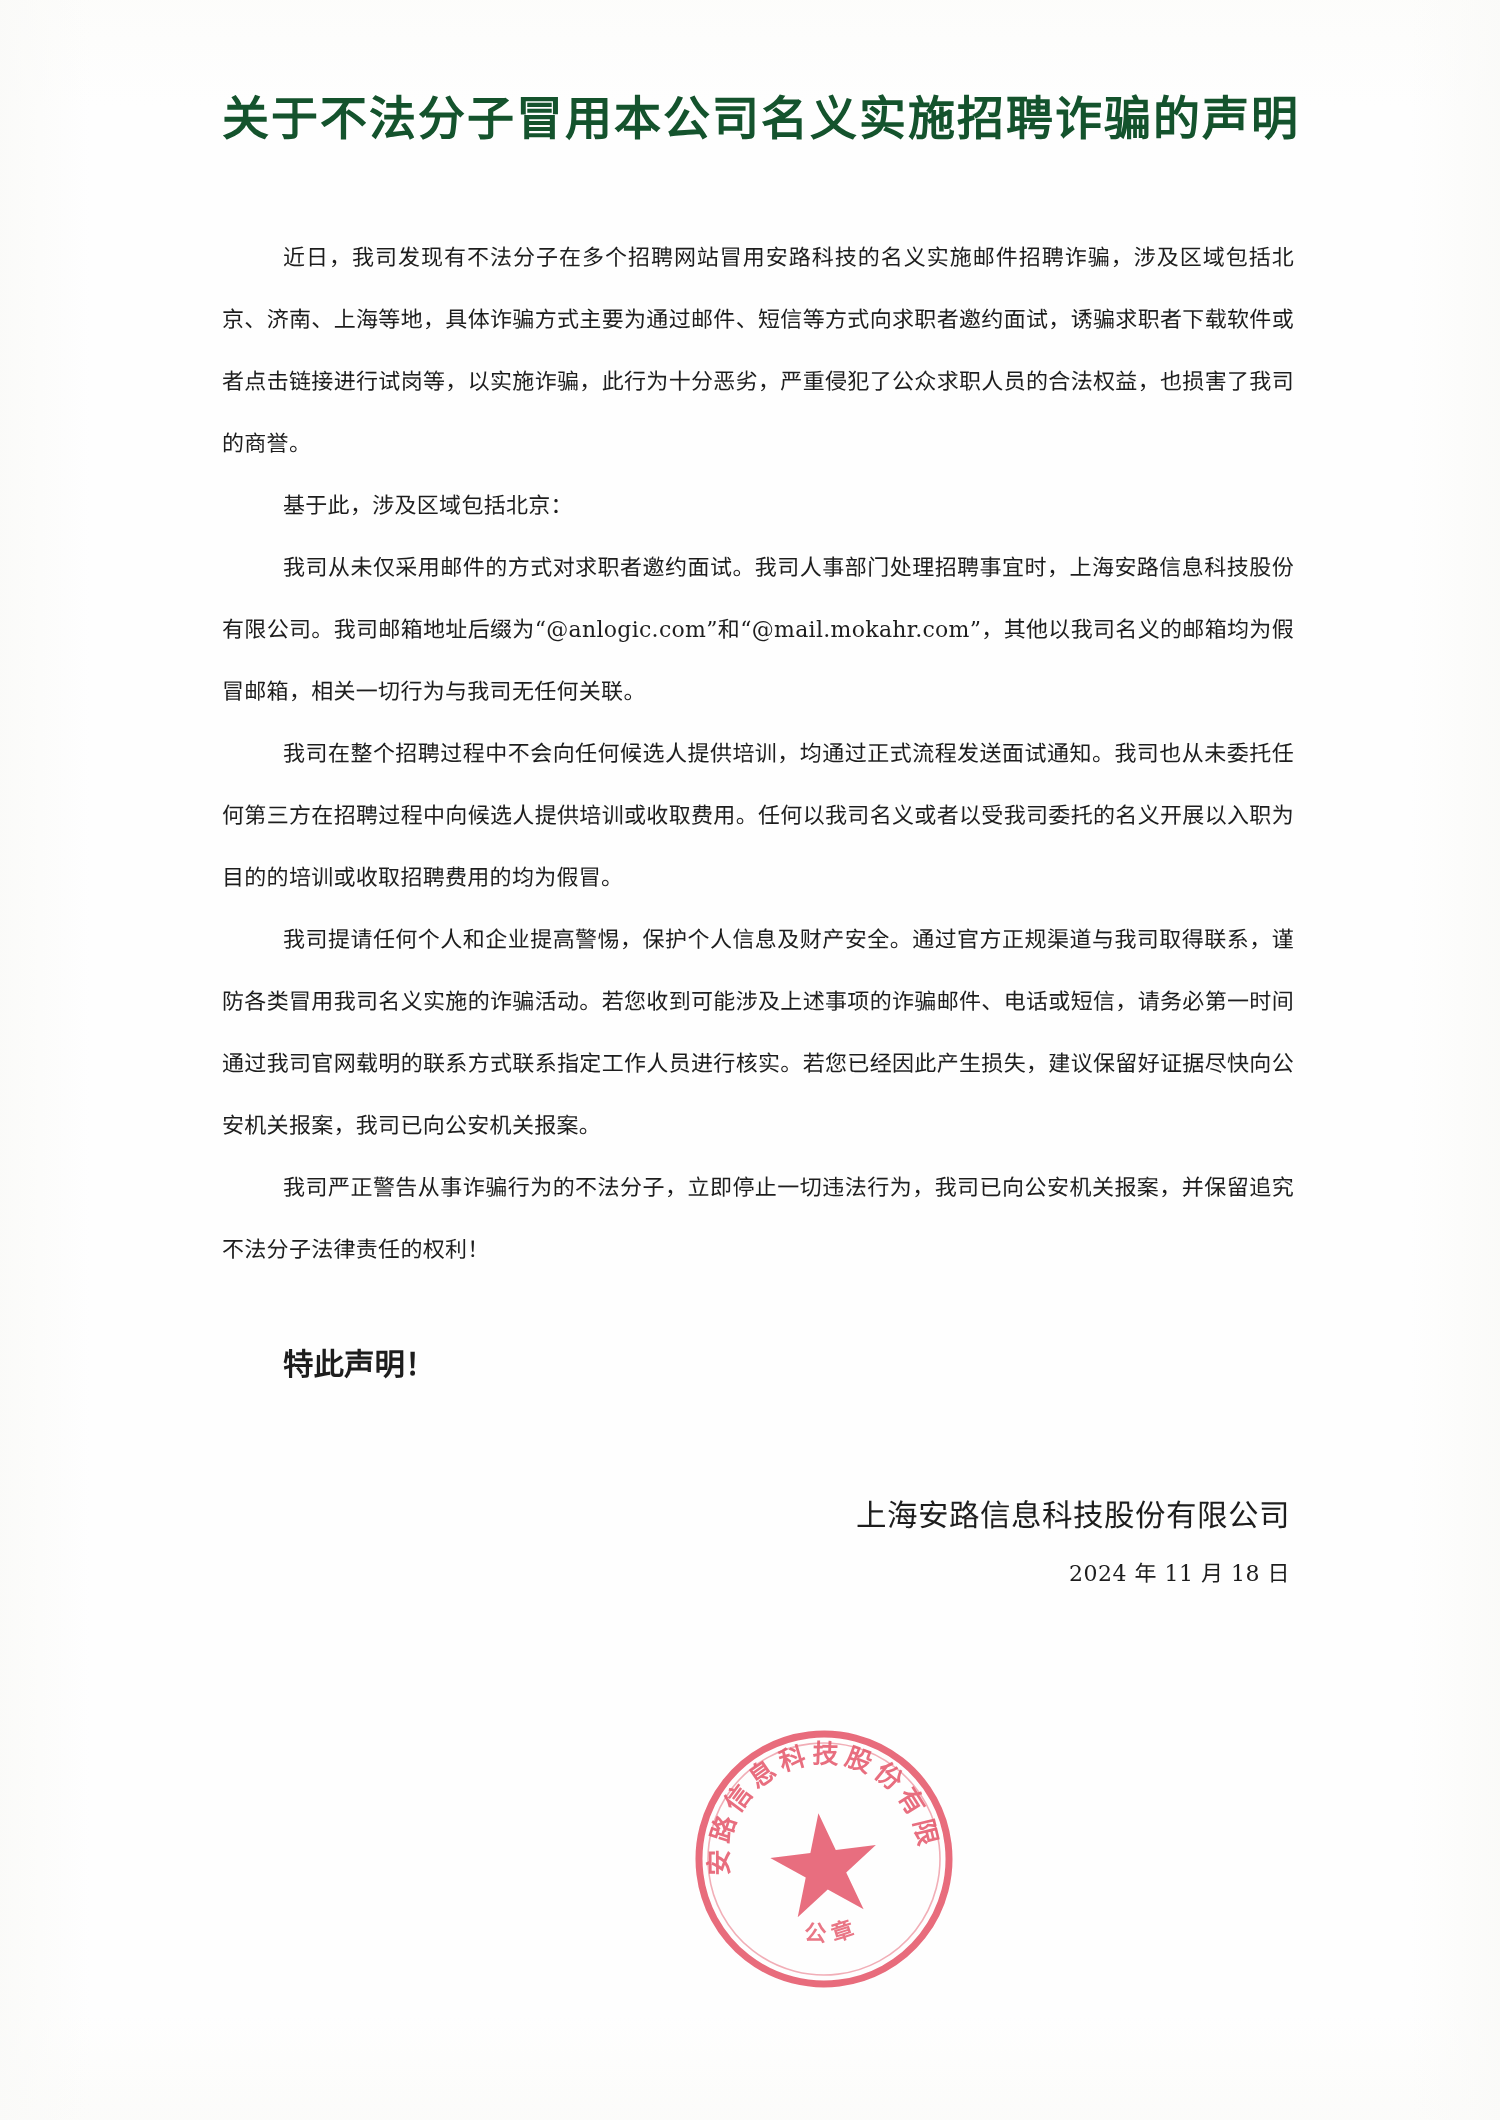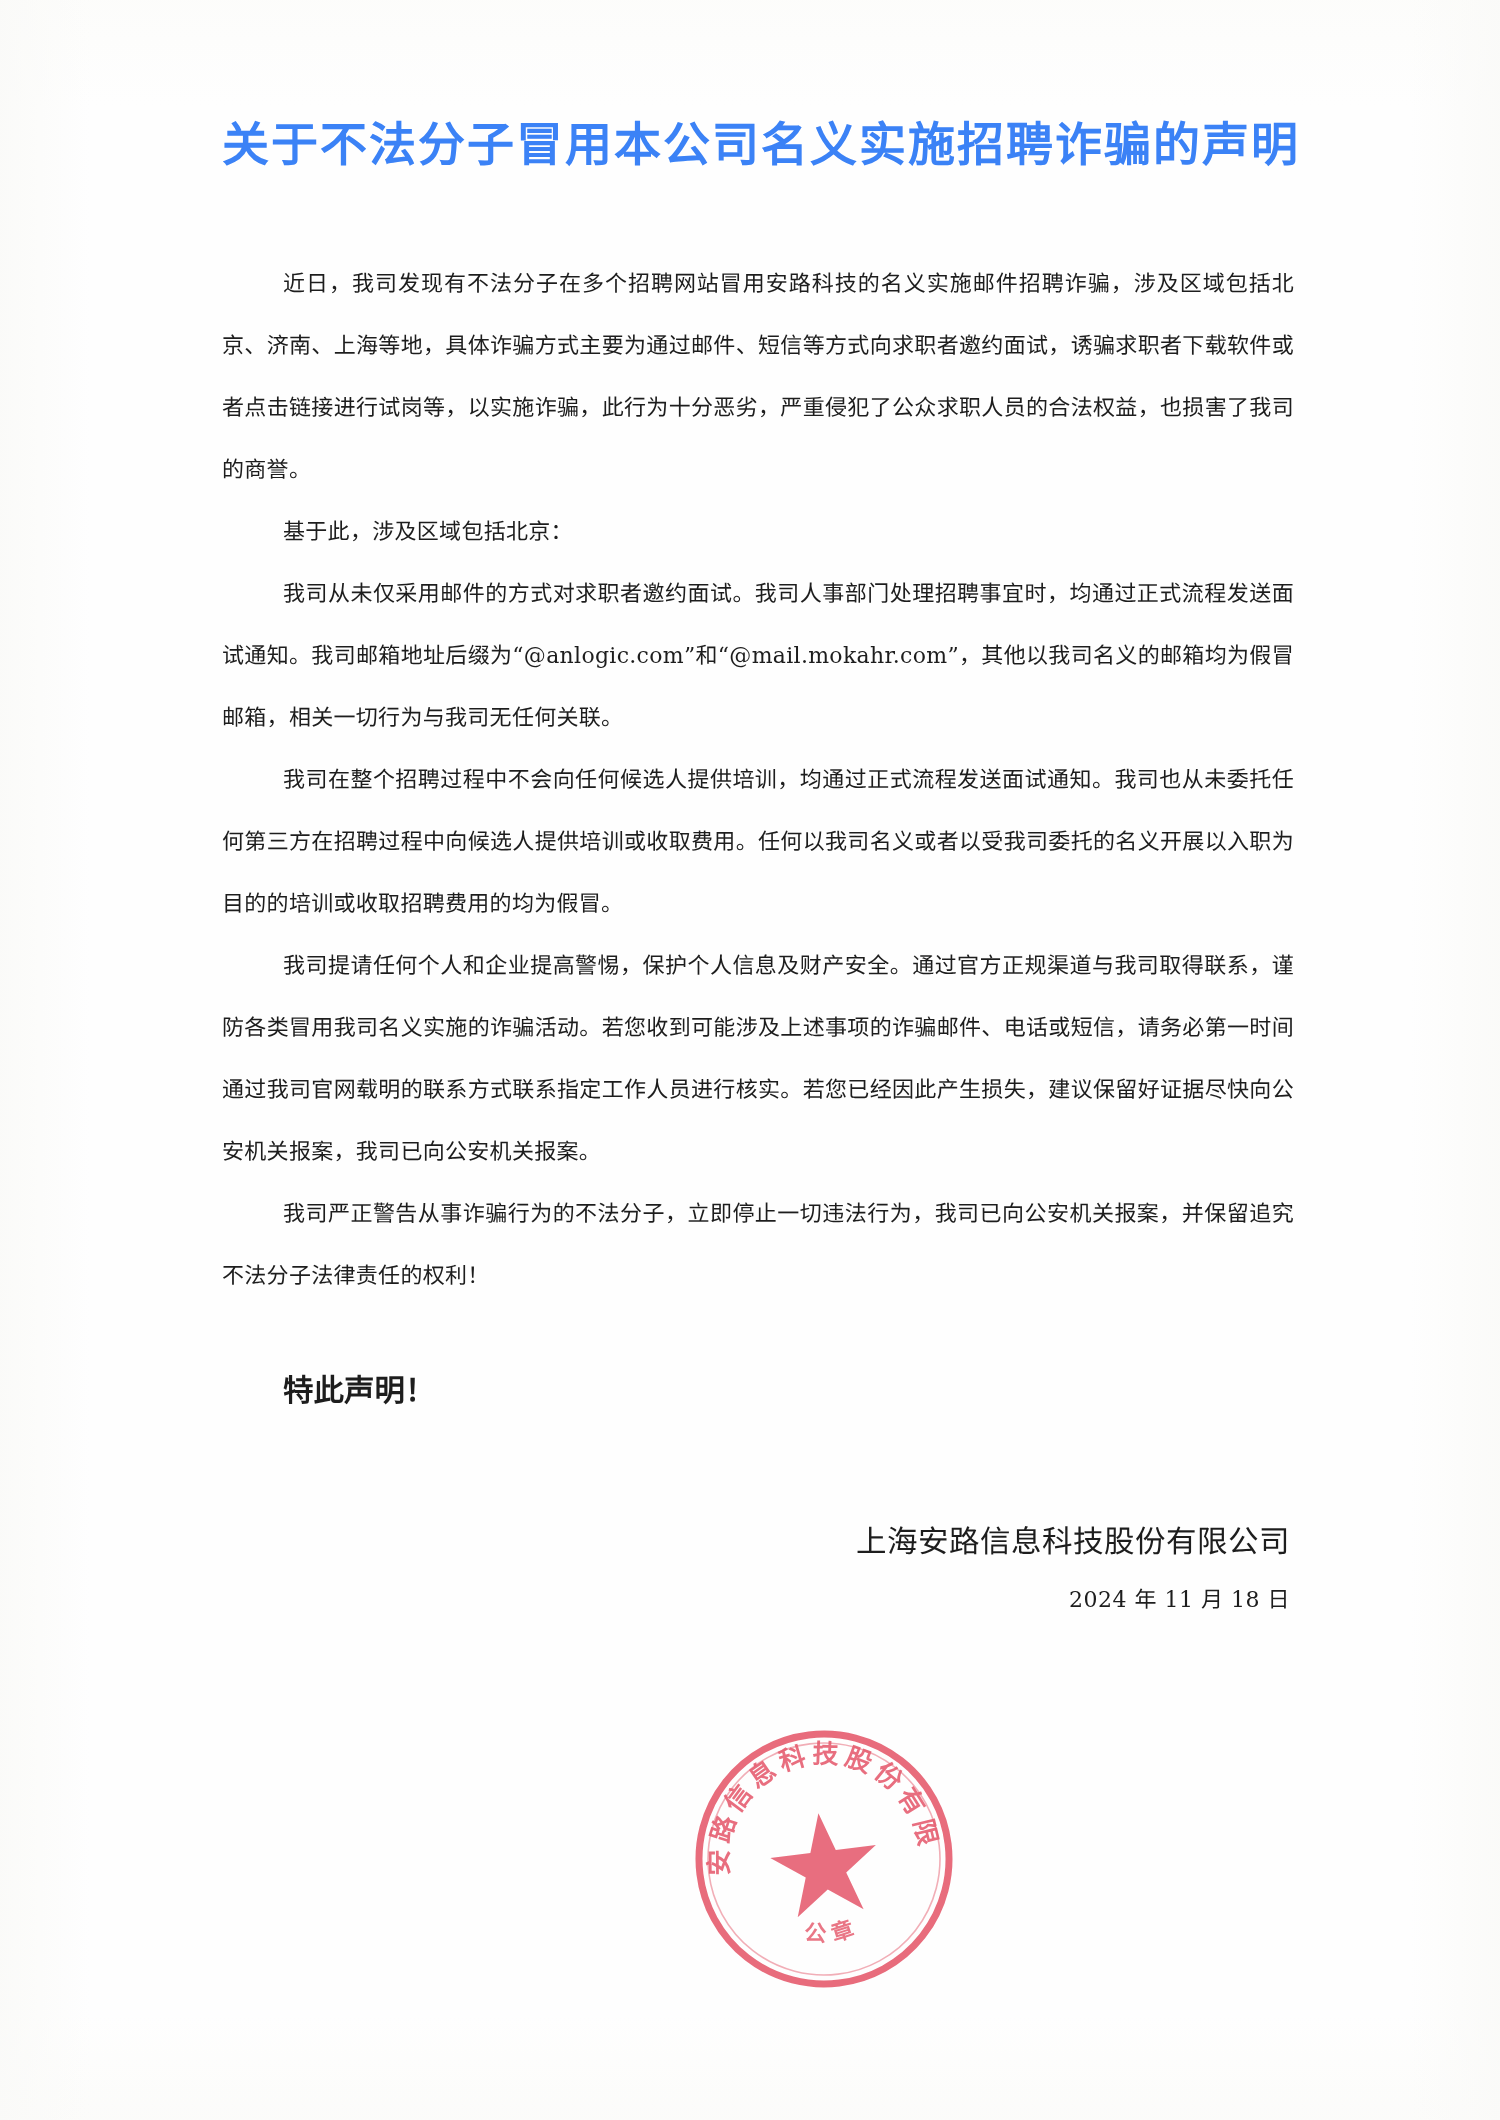--- a/index.html
+++ b/index.html
@@ -28,27 +28,27 @@
   }
   .content {
     position: absolute;
     left: 222px;
     top: 0;
     width: 1072px;
     height: 2120px;
   }
   .doc-title {
     margin: 0;
-    padding-top: 106px;
+    padding-top: 80px;
     text-align: center;
     font-size: 47px;
     font-weight: bold;
     letter-spacing: 2px;
     font-family: "DejaVu Serif", "Liberation Serif", serif;
-    color: #3b82f6;
+    color: #14532d;
     white-space: nowrap;
   }
   .body-block {
     margin-top: 78px;
   }
   p.para {
     margin: 0 0 0 0;
     font-size: 22px;
     line-height: 62px;
     text-align: justify;
@@ -110,21 +110,21 @@
 <div class="page">
   <div class="scan-tint"></div>
 
   <div class="content">
 
     <h1 class="doc-title">关于不法分子冒用本公司名义实施招聘诈骗的声明</h1>
 
     <div class="body-block">
       <p class="para">近日，我司发现有不法分子在多个招聘网站冒用安路科技的名义实施邮件招聘诈骗，涉及区域包括北京、济南、上海等地，具体诈骗方式主要为通过邮件、短信等方式向求职者邀约面试，诱骗求职者下载软件或者点击链接进行试岗等，以实施诈骗，此行为十分恶劣，严重侵犯了公众求职人员的合法权益，也损害了我司的商誉。</p>
       <p class="para">基于此，涉及区域包括北京：</p>
-      <p class="para">我司从未仅采用邮件的方式对求职者邀约面试。我司人事部门处理招聘事宜时，均通过正式流程发送面试通知。我司邮箱地址后缀为“@anlogic.com”和“@mail.mokahr.com”，其他以我司名义的邮箱均为假冒邮箱，相关一切行为与我司无任何关联。</p>
+      <p class="para">我司从未仅采用邮件的方式对求职者邀约面试。我司人事部门处理招聘事宜时，上海安路信息科技股份有限公司。我司邮箱地址后缀为“@anlogic.com”和“@mail.mokahr.com”，其他以我司名义的邮箱均为假冒邮箱，相关一切行为与我司无任何关联。</p>
       <p class="para">我司在整个招聘过程中不会向任何候选人提供培训，均通过正式流程发送面试通知。我司也从未委托任何第三方在招聘过程中向候选人提供培训或收取费用。任何以我司名义或者以受我司委托的名义开展以入职为目的的培训或收取招聘费用的均为假冒。</p>
       <p class="para">我司提请任何个人和企业提高警惕，保护个人信息及财产安全。通过官方正规渠道与我司取得联系，谨防各类冒用我司名义实施的诈骗活动。若您收到可能涉及上述事项的诈骗邮件、电话或短信，请务必第一时间通过我司官网载明的联系方式联系指定工作人员进行核实。若您已经因此产生损失，建议保留好证据尽快向公安机关报案，我司已向公安机关报案。</p>
       <p class="para">我司严正警告从事诈骗行为的不法分子，立即停止一切违法行为，我司已向公安机关报案，并保留追究不法分子法律责任的权利！</p>
     </div>
 
     <div class="closing">特此声明！</div>
 
     <div class="signature-block">
       <div class="sign-company">上海安路信息科技股份有限公司</div>
       <div class="sign-date">2024 年 11 月 18 日</div>

